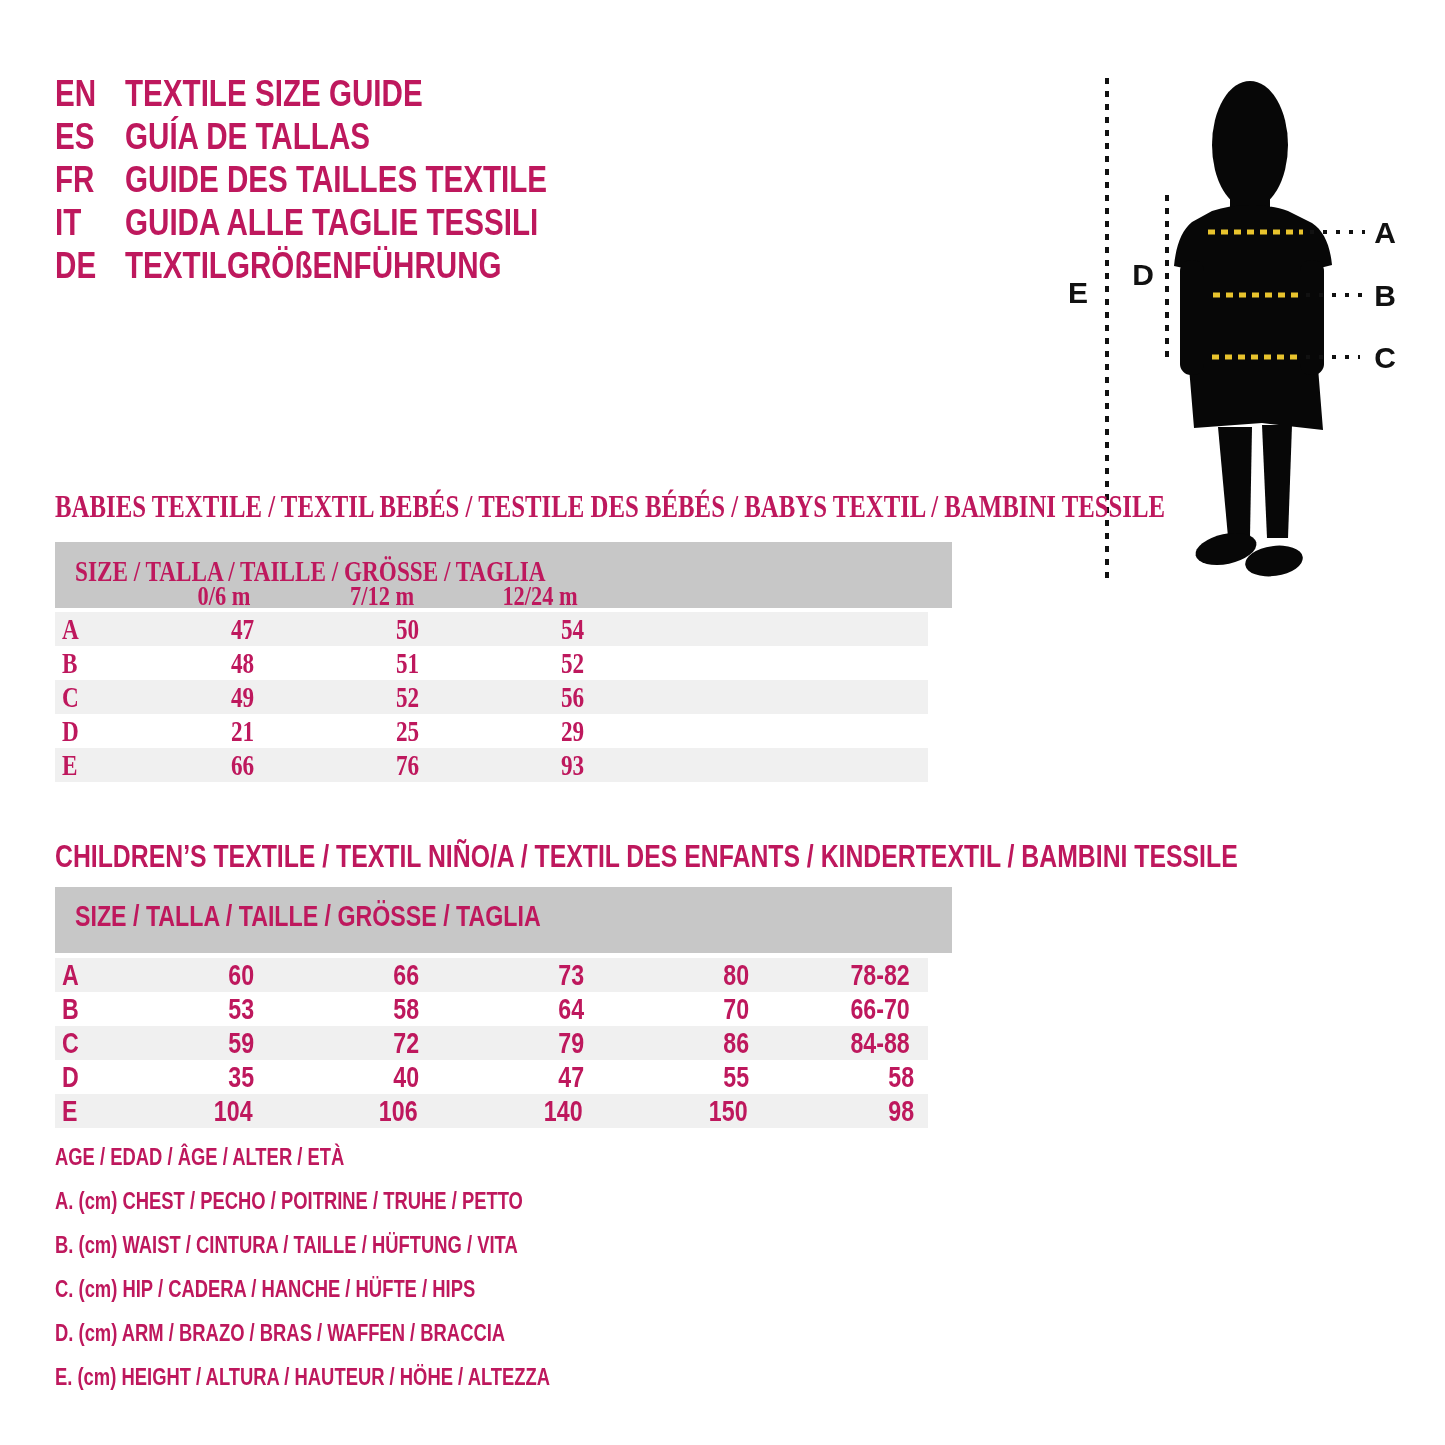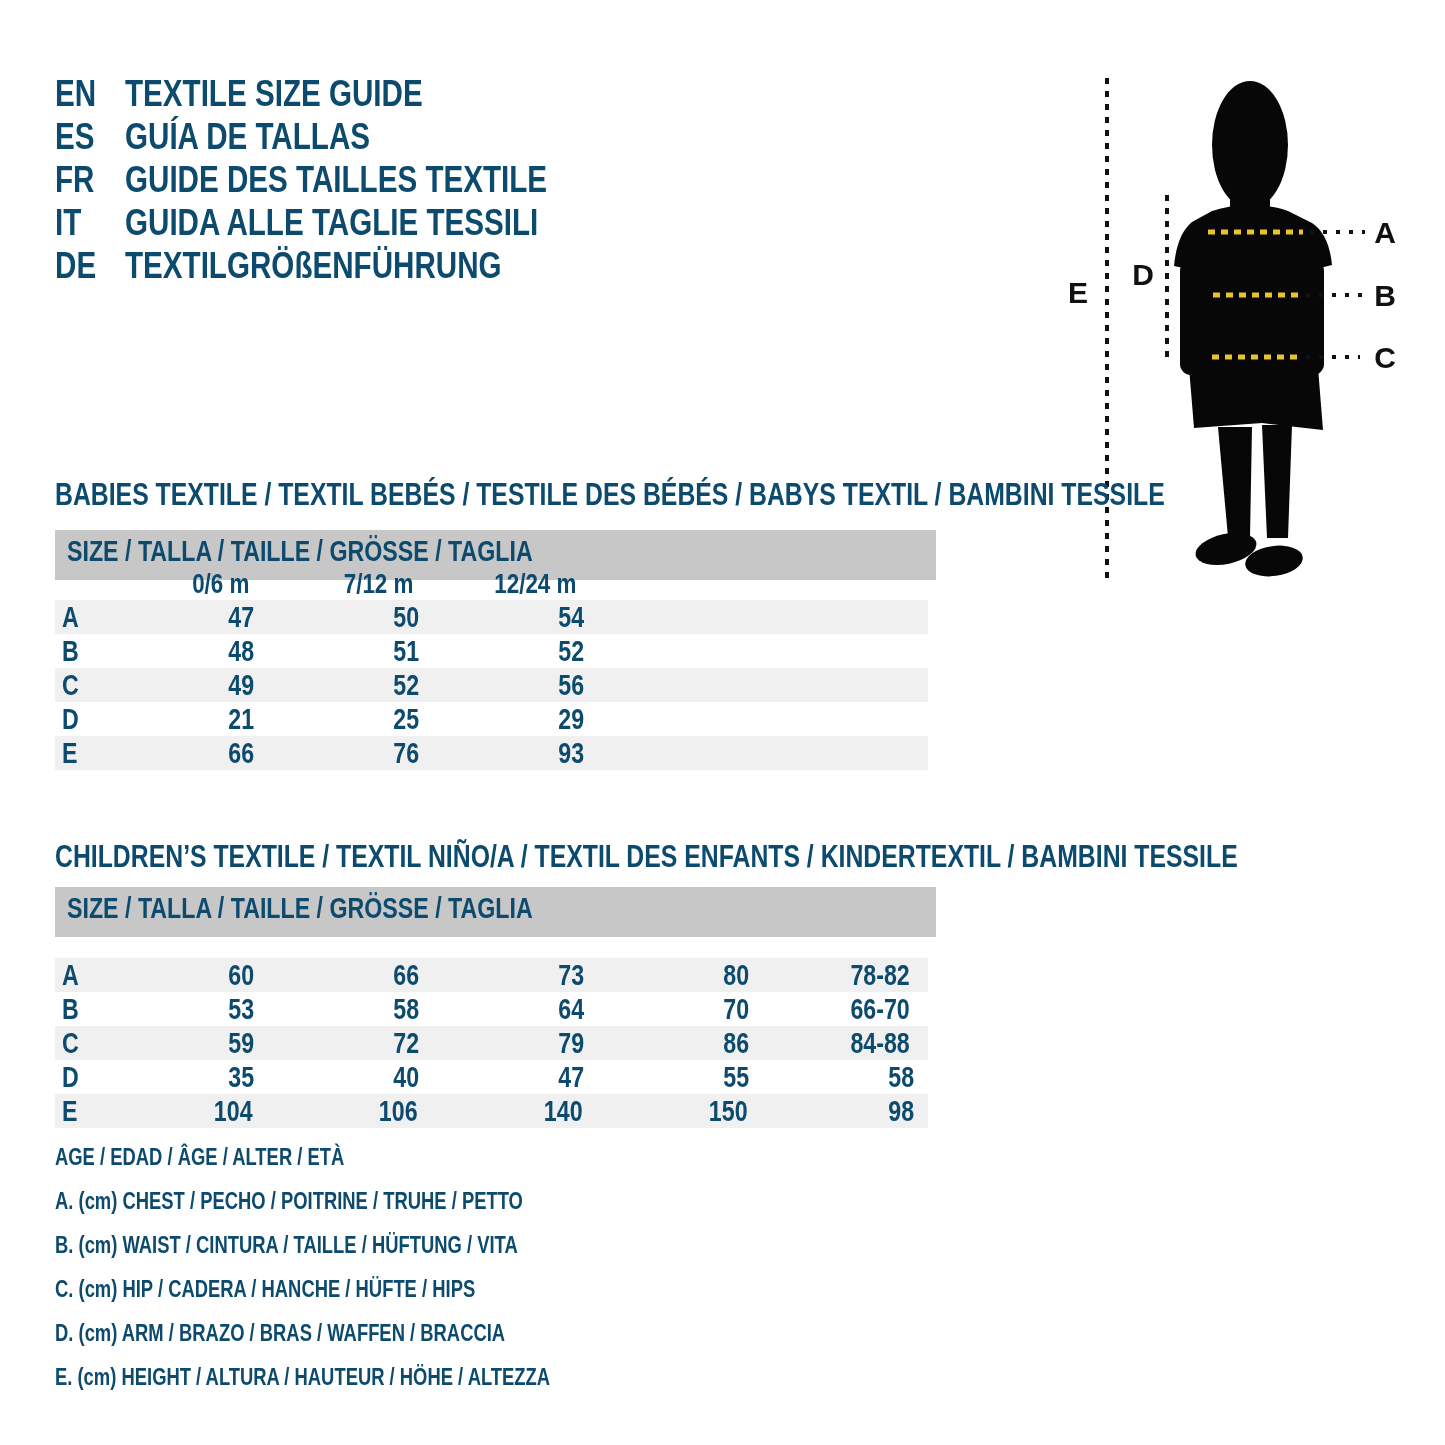--- a/index.html
+++ b/index.html
@@ -1,34 +1,34 @@
 <!DOCTYPE html>
 <html><head>
 <meta charset="utf-8">
 <style>
   html,body{margin:0;padding:0;background:#ffffff;}
   .page{
     position:relative;width:1445px;height:1445px;background:#ffffff;overflow:hidden;
-    font-family:"Liberation Sans",sans-serif;color:#0c4a6e;
+    font-family:"Liberation Sans",sans-serif;color:#be185d;
   }
   
   .cx{display:inline-block;transform:scaleX(0.8);transform-origin:0 50%;white-space:nowrap;}
   .cxc{display:inline-block;transform:scaleX(0.8);transform-origin:50% 50%;white-space:nowrap;}
 
   
   .lang-header{position:absolute;left:55px;top:72px;}
   .lang-row{display:flex;height:43px;align-items:center;font-size:37px;font-weight:700;letter-spacing:0;}
   .lang-code{width:70px;flex:0 0 70px;}
   
   .diagram{position:absolute;left:1040px;top:55px;}
 
   
   .tbl{position:absolute;left:55px;width:873px;}
   .sec-title{position:absolute;left:0;height:34px;line-height:34px;font-size:31px;font-weight:700;white-space:nowrap;}
-  .size-bar{position:absolute;left:0;width:873px;height:42px;background:#c7c7c7;line-height:34px;font-size:29px;font-weight:700;padding:4px;}
+  .size-bar{position:absolute;left:0;width:873px;height:42px;background:#c7c7c7;line-height:34px;font-size:29px;font-weight:700;padding:12px;}
   .size-bar .cx{margin-left:8px;}
   .grid{position:absolute;left:0;width:873px;display:grid;grid-template-columns:37px 165px 165px 165px 165px 165px 1fr;}
   .grid .cell{display:flex;align-items:center;justify-content:flex-end;font-size:29px;font-weight:700;}
   .grid .lbl{justify-content:flex-start;padding-left:7px;}
   .cols{height:32px;}
   .cols .cell{font-size:28px;}
   .trow{height:34px;}
   .trow.alt{background:#f0f0f0;}
 
   
@@ -90,21 +90,21 @@
     <line x1="172" y1="302" x2="260" y2="302" stroke="#e8c32d" stroke-width="5" stroke-dasharray="7 6"></line>
     <line x1="266" y1="302" x2="320" y2="302" stroke="#111111" stroke-width="4" stroke-dasharray="4 9"></line>
 
     <text x="345" y="188" text-anchor="middle" font-size="30" font-weight="bold" fill="#111111">A</text>
     <text x="345" y="251" text-anchor="middle" font-size="30" font-weight="bold" fill="#111111">B</text>
     <text x="345" y="313" text-anchor="middle" font-size="30" font-weight="bold" fill="#111111">C</text>
     <text x="103" y="230" text-anchor="middle" font-size="30" font-weight="bold" fill="#111111">D</text>
     <text x="38" y="248" text-anchor="middle" font-size="30" font-weight="bold" fill="#111111">E</text>
   </svg>
 
-  <div class="tbl" style="top:478px;height:300px;">
+  <div class="tbl" style="top:490px;height:300px;font-family:Liberation Serif, serif;">
     <div class="sec-title" style="top:0;">
       <span class="cx">BABIES TEXTILE / TEXTIL BEBÉS / TESTILE DES BÉBÉS / BABYS TEXTIL / BAMBINI TESSILE</span>
     </div>
     <div class="size-bar" style="top:52px;">
       <span class="cx">SIZE / TALLA / TAILLE / GRÖSSE / TAGLIA</span>
     </div>
     <div class="grid cols" style="top:90px;">
       <div class="cell lbl"></div>
       <div class="cell">
           <span class="cxc">0/6 m</span>

